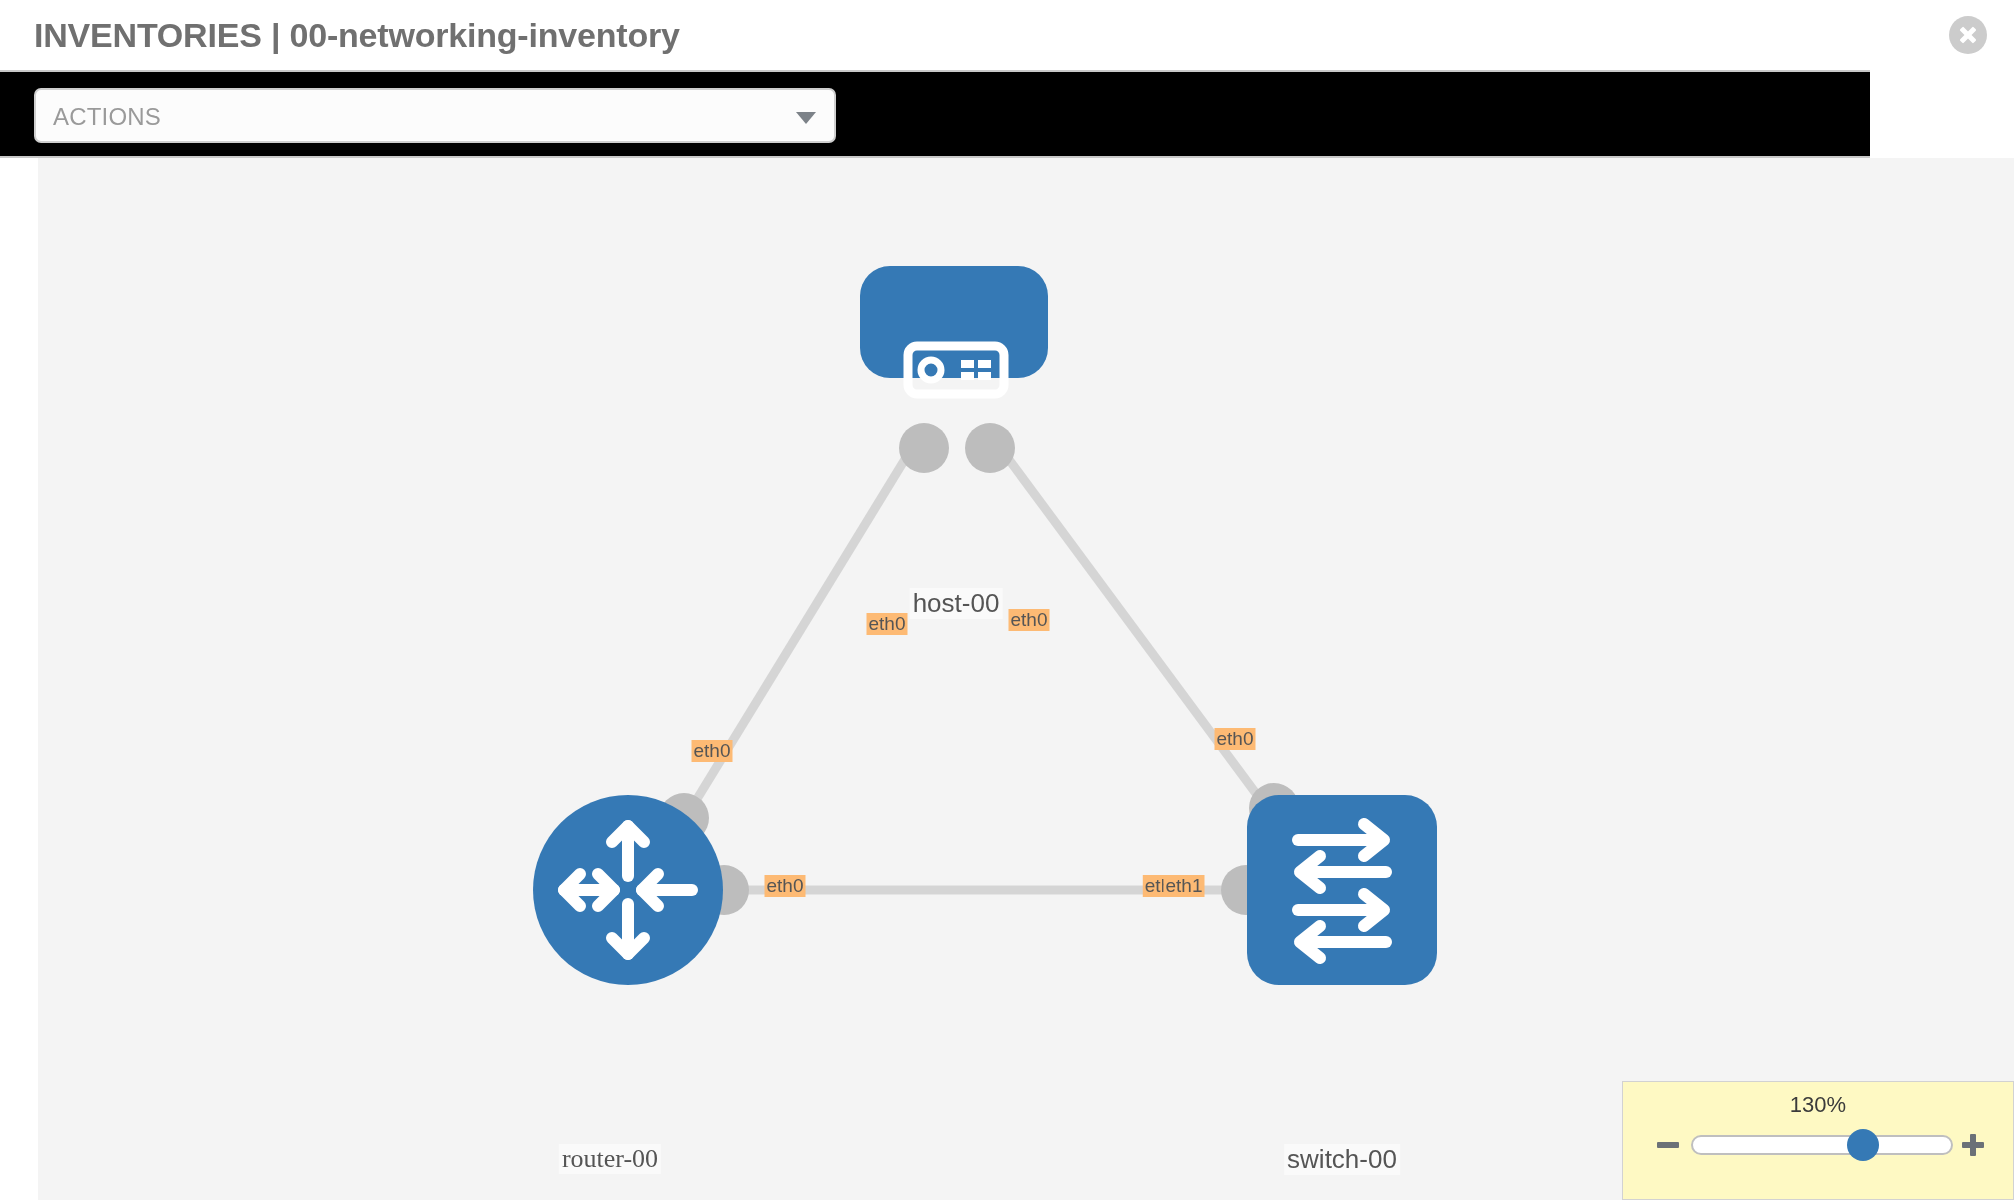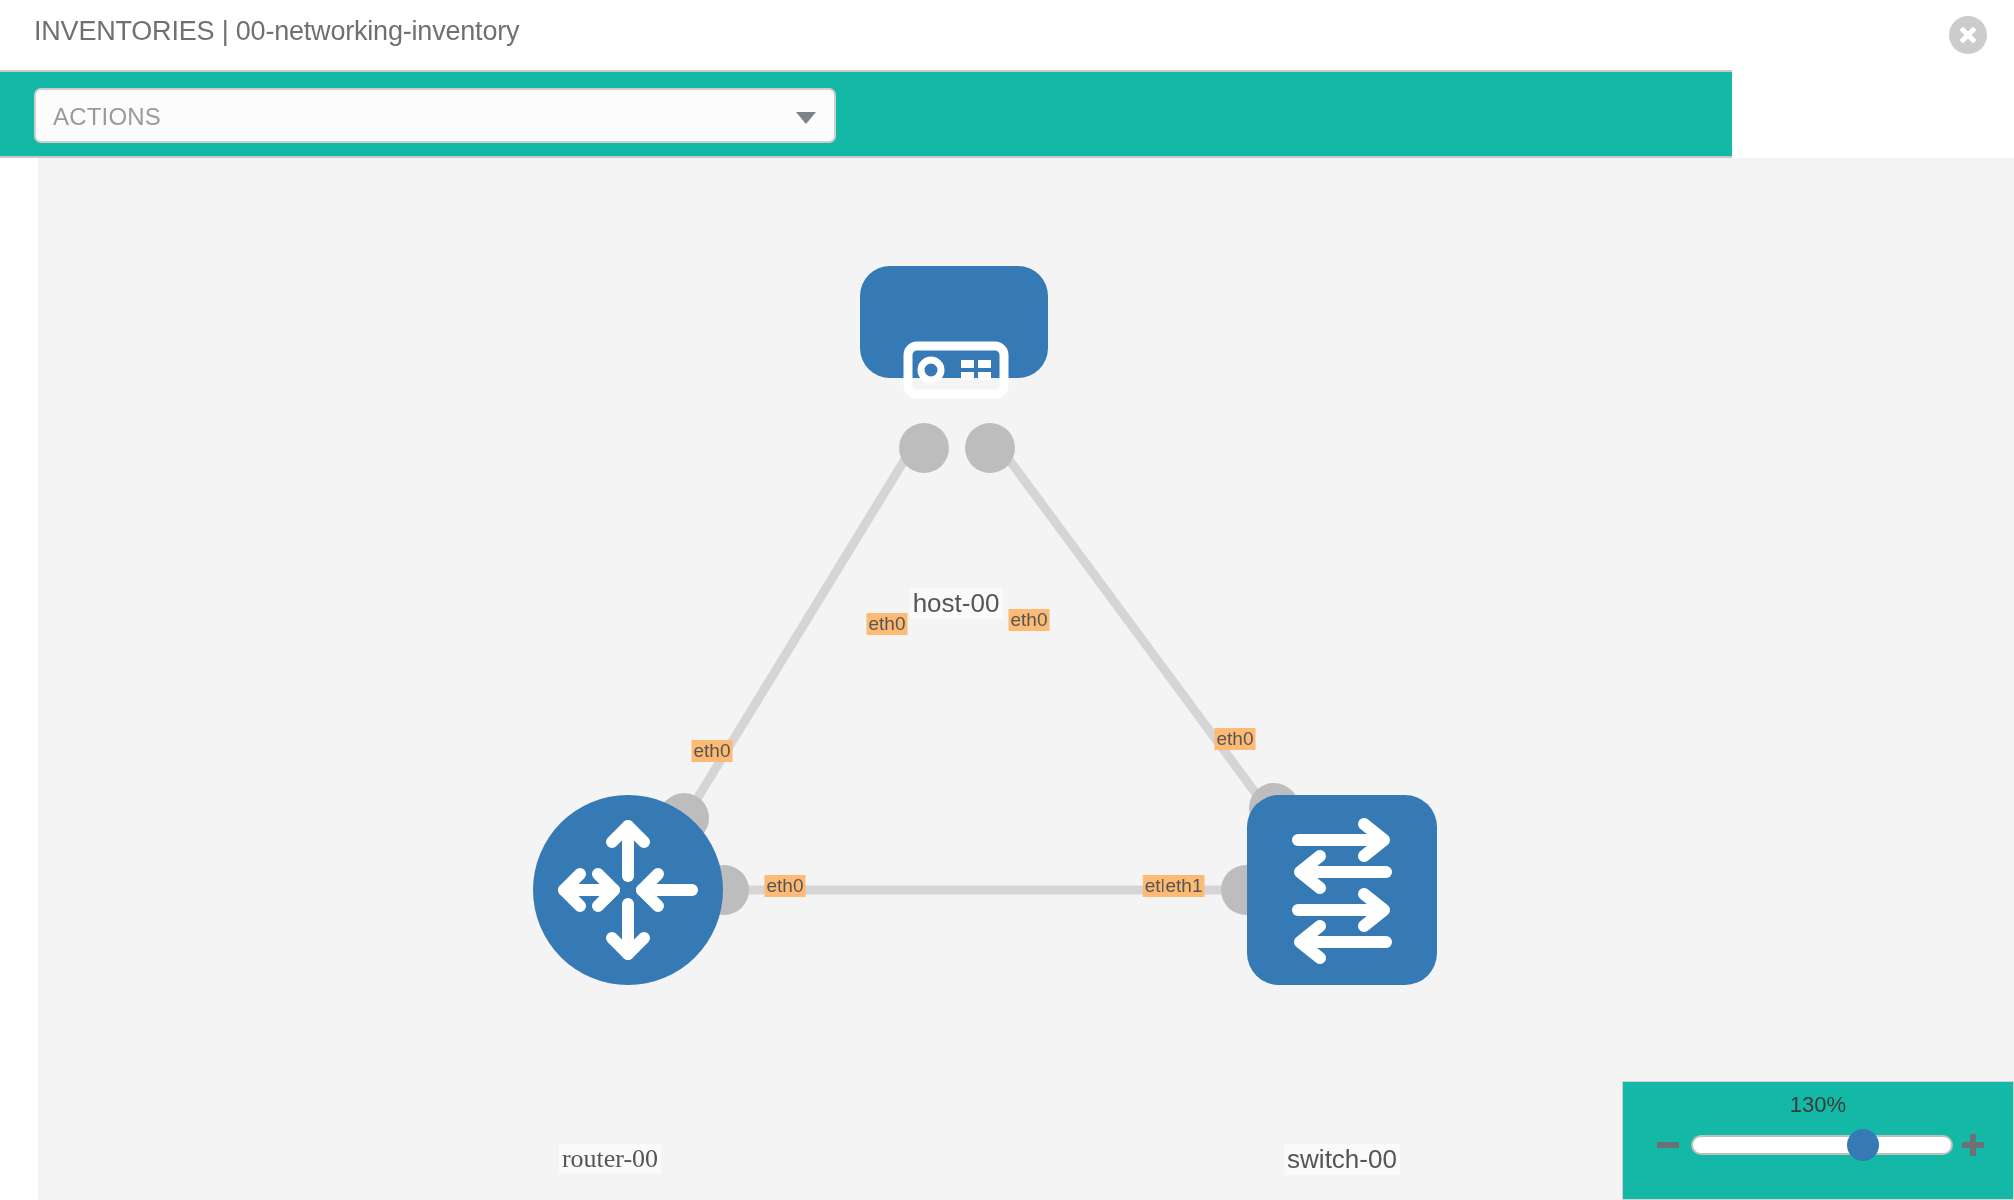--- a/index.html
+++ b/index.html
@@ -11,39 +11,39 @@
   }
   .app { position: relative; width: 2014px; height: 1200px; background:#fff; }
 
   
   .header {
     position: absolute; left: 0; top: 0; width: 2014px; height: 70px;
     background: #ffffff;
   }
   .page-title {
     position: absolute; left: 34px; top: 16px;
-    font-size: 27px; font-weight: normal; color: #707070;
+    font-size: 34px; font-weight: bold; color: #707070;
     letter-spacing: -0.2px; white-space: nowrap; text-align: right;
   }
   .close-btn {
     position: absolute; right: 27px; top: 16px;
     width: 38px; height: 38px; border-radius: 50%;
     background: #cccccc; cursor: pointer;
   }
   .close-btn::before, .close-btn::after {
     content: ""; position: absolute; left: 50%; top: 50%;
     width: 19px; height: 5px; background: #ffffff; border-radius: 1px;
   }
   .close-btn::before { transform: translate(-50%,-50%) rotate(45deg); }
   .close-btn::after  { transform: translate(-50%,-50%) rotate(-45deg); }
 
   
   .toolbar {
-    position: absolute; left: 0; top: 70px; width: 1732px; height: 88px;
-    background: #14b8a6;
+    position: absolute; left: 0; top: 70px; width: 1870px; height: 88px;
+    background: #000000;
     border-top: 2px solid #c8c8c8;
     border-bottom: 2px solid #c8c8c8;
   }
   .actions-select {
     position: absolute; left: 34px; top: 16px;
     width: 802px; height: 55px;
     background: #fcfcfc;
     border: 2px solid #cfcfcf; border-radius: 7px;
     cursor: pointer;
   }
@@ -96,21 +96,21 @@
     position: absolute; transform: translate(-50%, -50%);
     font-size: 19px; color: #555555;
     background: #fdba74;
     padding: 0 2px; white-space: nowrap;
   }
 
   
   .zoom-panel {
     position: absolute; left: 1622px; top: 1081px;
     width: 392px; height: 119px;
-    background: #14b8a6;
+    background: #fef9c3;
     border: 1px solid #d2d2d2;
   }
   .zoom-value {
     position: absolute; left: 0; right: 0; top: 10px;
     text-align: center; font-size: 22px; color: #3b3b3b;
   }
   .zoom-minus, .zoom-plus {
     position: absolute; top: 48px; width: 30px; height: 30px; cursor: pointer;
   }
   .zoom-minus { left: 30px; }

